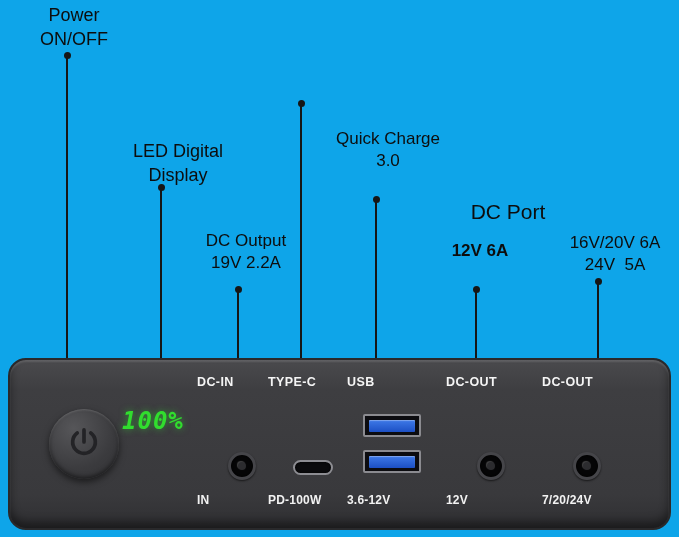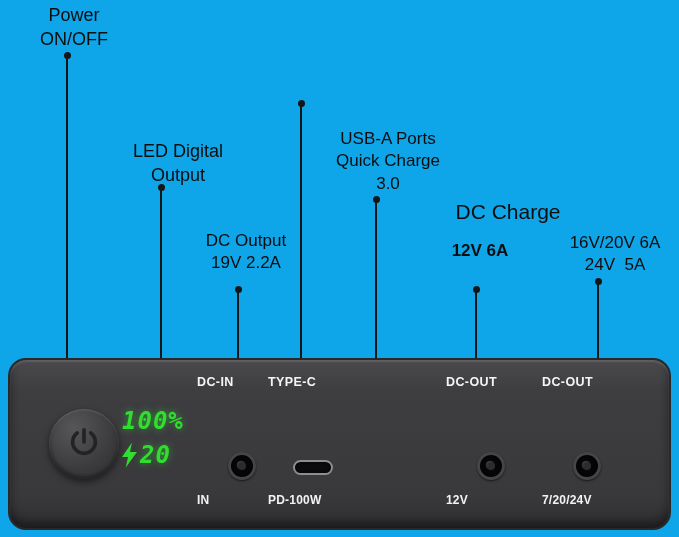--- a/index.html
+++ b/index.html
@@ -67,35 +67,34 @@
 <div class="canvas">
 
   <div class="ann" style="left:14px; top:4px; width:120px;">
     <span class="ln big">Power</span>
     <span class="ln big">ON/OFF</span>
   </div>
 
 
   <div class="ann" style="left:118px; top:140px; width:120px;">
     <span class="ln big">LED Digital</span>
-    <span class="ln big">Output</span>
+    <span class="ln big">Display</span>
   </div>
 
   <div class="ann" style="left:313px; top:128px; width:150px;">
-    <span class="ln">USB-A Ports</span>
     <span class="ln">Quick Charge</span>
     <span class="ln">3.0</span>
   </div>
 
   <div class="ann" style="left:186px; top:230px; width:120px;">
     <span class="ln">DC Output</span>
     <span class="ln">19V 2.2A</span>
   </div>
 
-  <div class="ann-title" style="left:448px; top:200px; width:120px;">DC Charge</div>
+  <div class="ann-title" style="left:448px; top:200px; width:120px;">DC Port</div>
 
   <div class="ann" style="left:430px; top:240px; width:100px;font-weight:bold;">
     <span class="ln">12V 6A</span>
   </div>
 
   <div class="ann" style="left:552px; top:232px; width:126px;">
     <span class="ln">16V/20V 6A</span>
     <span class="ln pre">24V  5A</span>
   </div>
 
@@ -128,42 +127,44 @@
           <path d="M12 3.5v8.5"></path>
           <path d="M7.2 5.6a8 8 0 1 0 9.6 0"></path>
         </svg>
       </span>
     </div>
 
     <div class="led">
       <div class="led-row">
         <span>100%</span>
       </div>
-      <div class="led-row">
-        <span class="bolt">
-          <svg width="15" height="26" viewBox="0 0 12 20">
-            <polygon points="8,0 0,11.5 4.8,11.5 3,20 12,7.5 6.4,7.5" fill="#31dd2e"></polygon>
-          </svg>
-        </span>
-        <span>20</span>
-      </div>
     </div>
 
     <div class="port-col" style="left:187px;">
       <div class="port-name">DC-IN</div>
       <div class="jack"></div>
       <div class="port-sub">IN</div>
     </div>
 
     <div class="port-col" style="left:258px;">
       <div class="port-name">TYPE-C</div>
       <div class="typec"></div>
       <div class="port-sub">PD-100W</div>
     </div>
 
+    <div class="port-col" style="left:337px;">
+      <div class="port-name">USB</div>
+      <div class="usb-port usb-top">
+          <div class="tongue"></div>
+        </div>
+      <div class="usb-port usb-bot">
+          <div class="tongue"></div>
+        </div>
+      <div class="port-sub">3.6-12V</div>
+    </div>
 
     <div class="port-col" style="left:436px;">
       <div class="port-name">DC-OUT</div>
       <div class="jack"></div>
       <div class="port-sub">12V</div>
     </div>
 
     <div class="port-col" style="left:532px;">
       <div class="port-name">DC-OUT</div>
       <div class="jack"></div>

